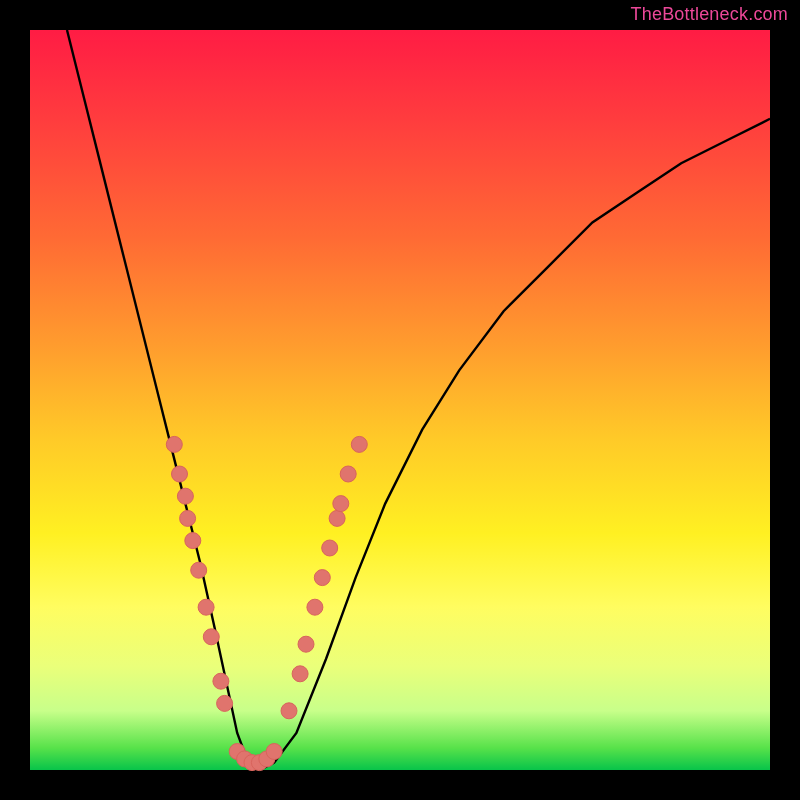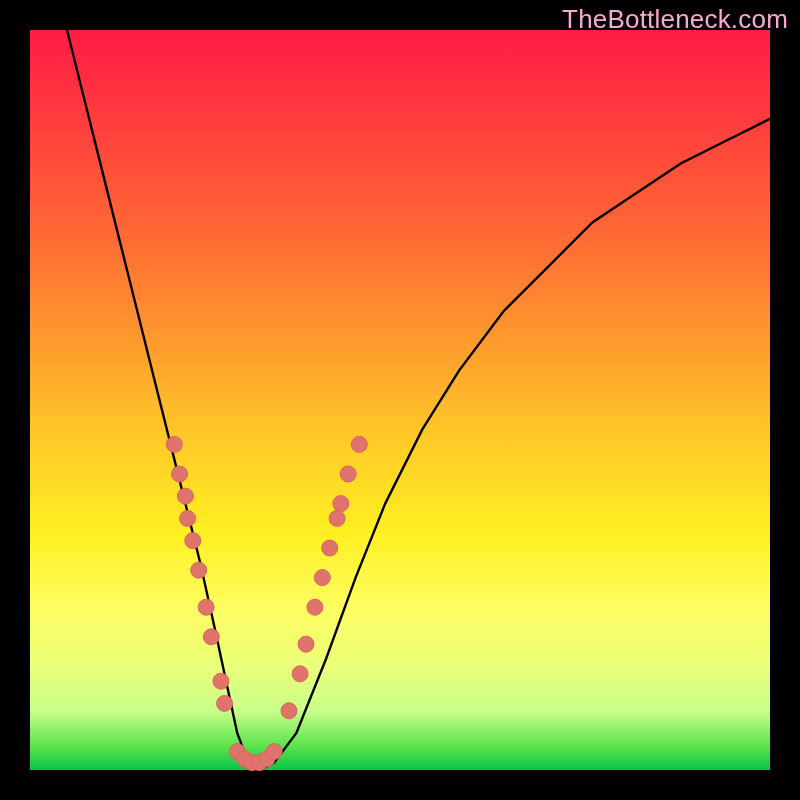--- a/index.html
+++ b/index.html
@@ -25,22 +25,22 @@
       #ffc928 55%,
       #fff022 68%,
       #fffd60 78%,
       #eaff7a 86%,
       #c8ff8a 92%,
       #58e24a 97%,
       #08c44a 100%);
   }
   .watermark {
     position: absolute;
-    color: #f9a8d4;
-    font-size: 26px;
+    color: #ec4899;
+    font-size: 18px;
     font-weight: 500;
     letter-spacing: 0.2px;
     right: 12px;
     top: 4px;
     user-select: none;
   }
   svg.curve {
     position: absolute;
     left: 0;
     top: 0;

